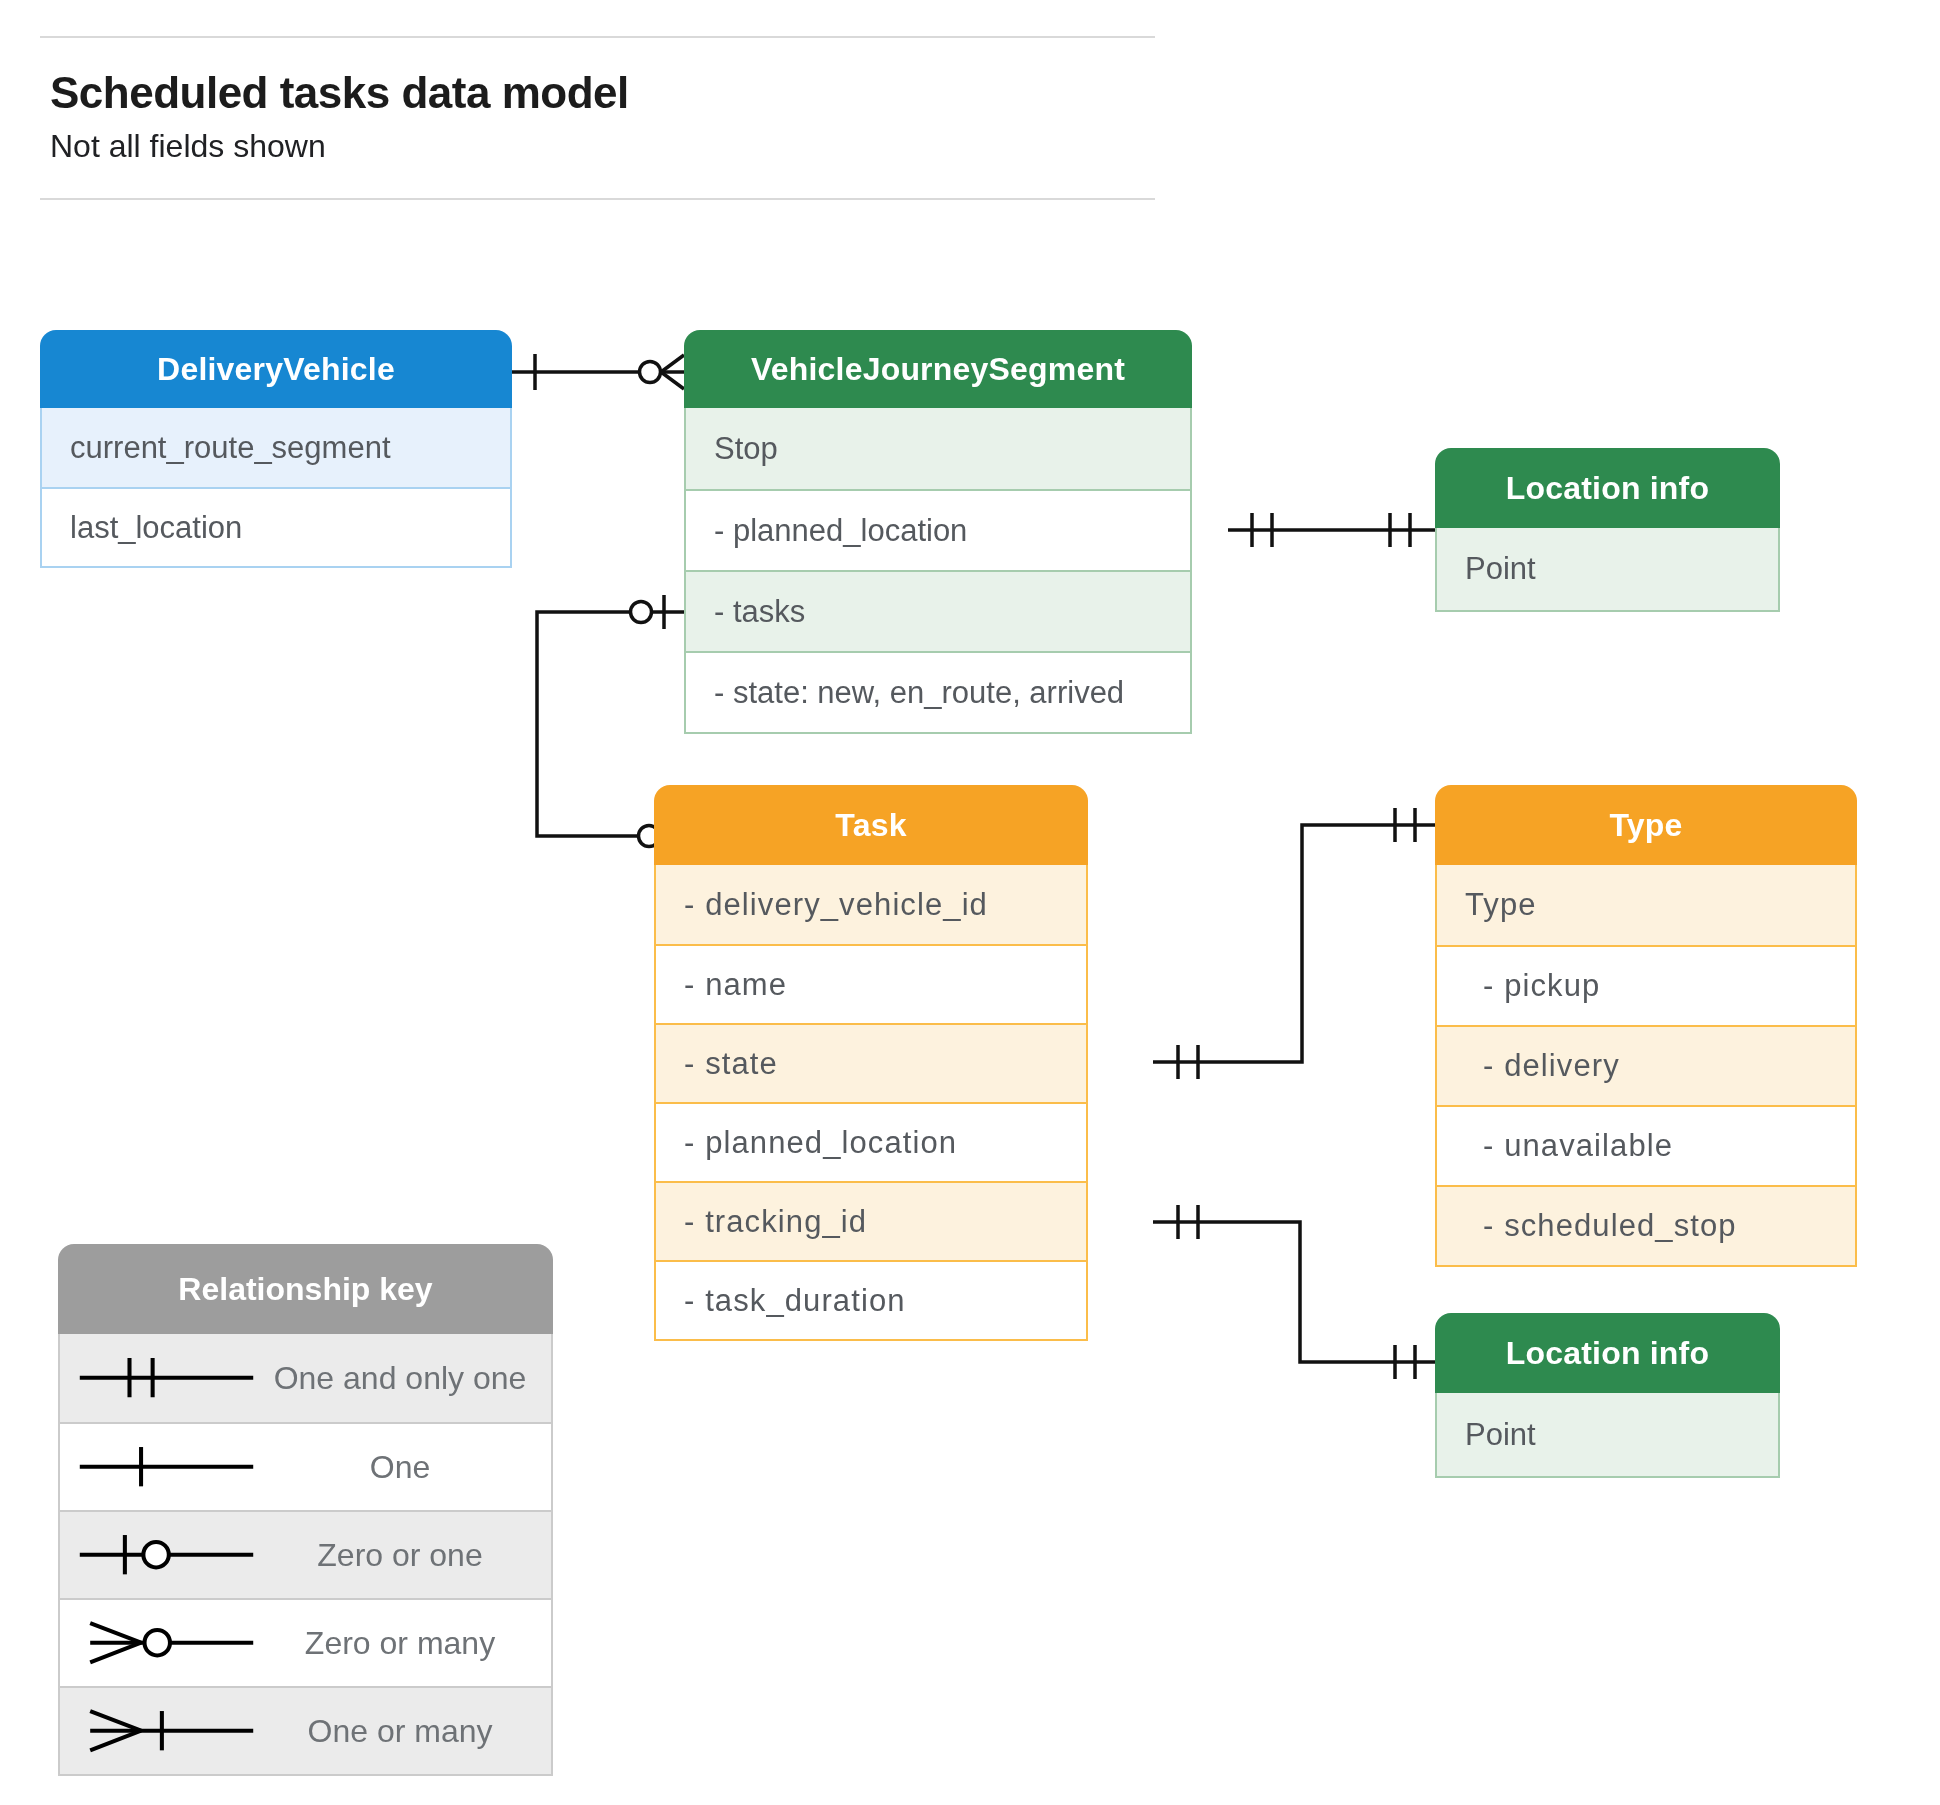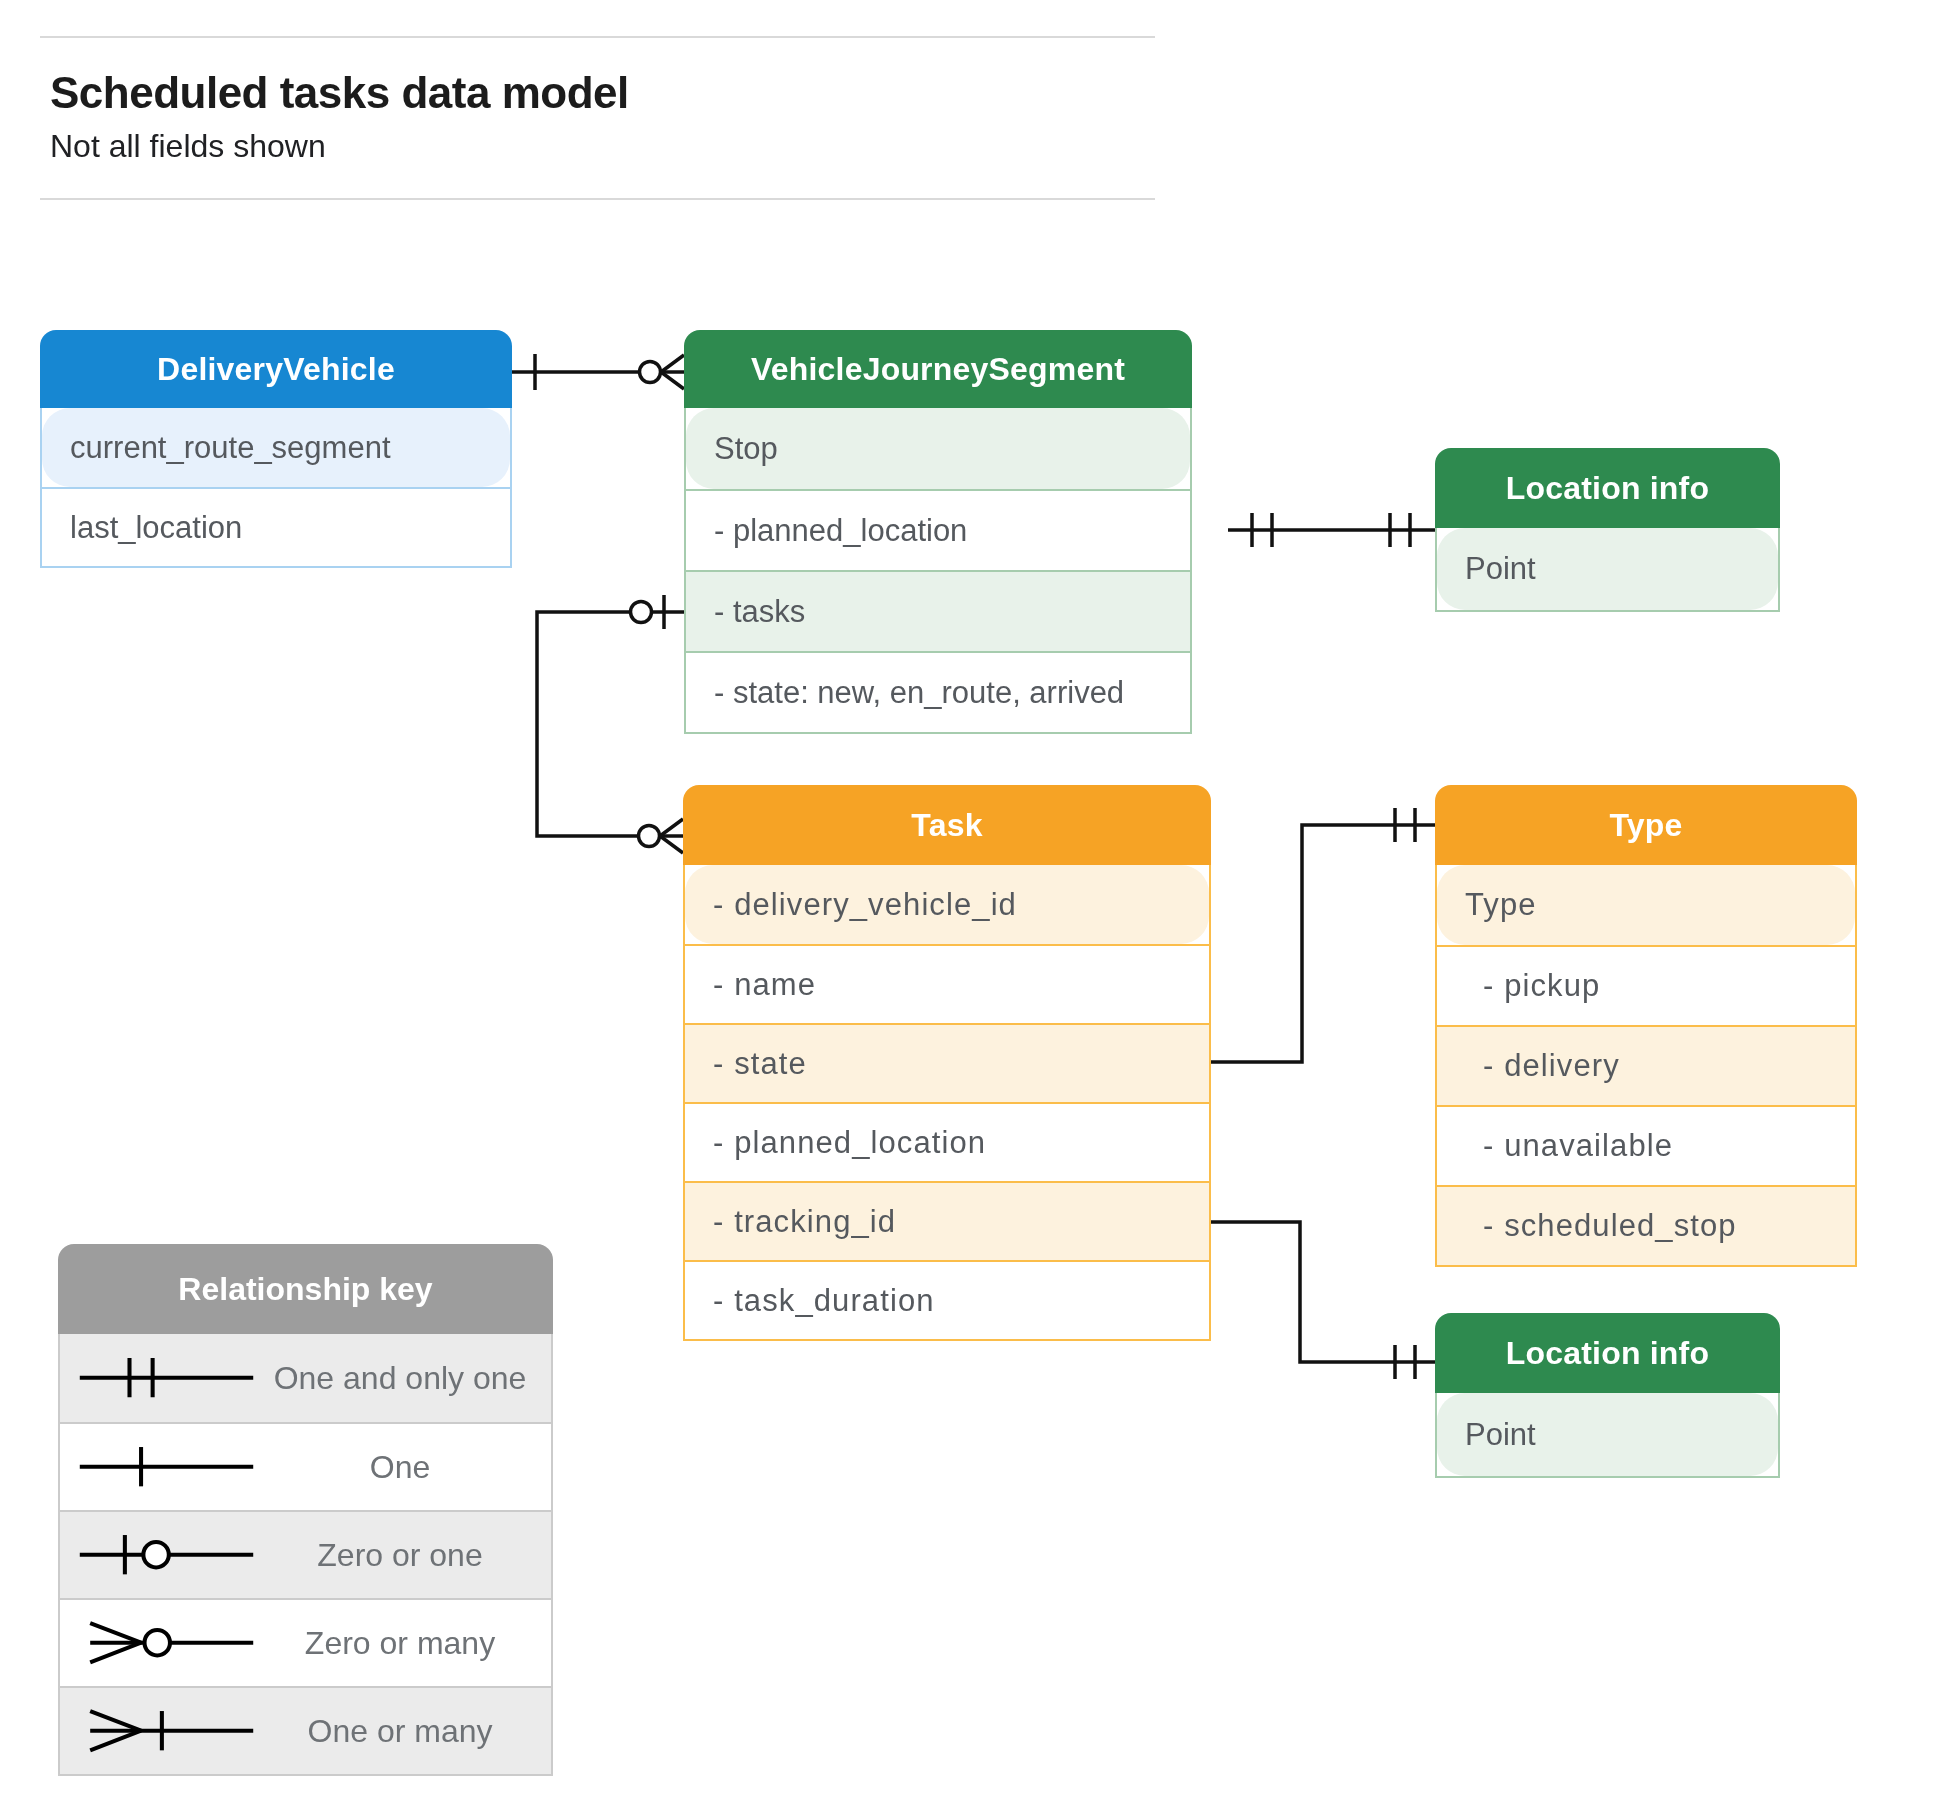--- a/index.html
+++ b/index.html
@@ -12,21 +12,21 @@
   .page-subtitle { position:absolute; left:50px; top:128px; font-size:32px; font-weight:400; color:#202124; }
 
   
   .etable { position:absolute; border-radius:18px 18px 2px 2px; }
   .etable .ehead {
     height:78px; border-radius:16px 16px 0 0; display:flex; align-items:center; justify-content:center;
     color:#ffffff; font-size:32px; font-weight:700; letter-spacing:0.2px;
   }
   .etable .erows { border:2px solid; border-top:none; background:#ffffff; }
   .etable .erow { display:flex; align-items:center; padding-left:28px; font-size:31px; color:#55595e; border-top:2px solid; }
-  .etable .erow:first-child { border-top:none;border-radius:28px; }
+  .etable .erow:first-child { border-top:none; }
 
   .theme-blue .ehead { background:#1787d2; }
   .theme-blue .erows { border-color:#a9d2f1; }
   .theme-blue .erow { border-top-color:#a9d2f1; }
   .theme-blue .erow:nth-child(odd) { background:#e7f1fc; }
 
   .theme-green .ehead { background:#2e8a4f; }
   .theme-green .erows { border-color:#a6ccae; }
   .theme-green .erow { border-top-color:#a6ccae; }
   .theme-green .erow:nth-child(odd) { background:#e8f2ea; }
@@ -39,21 +39,21 @@
   #tbl-delivery-vehicle { left:40px; top:330px; width:472px; }
   #tbl-delivery-vehicle .erow { height:79px; }
 
   #tbl-vjs { left:684px; top:330px; width:508px; }
   #tbl-vjs .erow { height:81px; }
 
   #tbl-locinfo-top { left:1435px; top:448px; width:345px; }
   #tbl-locinfo-top .ehead { height:80px; }
   #tbl-locinfo-top .erow { height:82px; }
 
-  #tbl-task { left:683px; top:785px; width:528px;text-align:center; }
+  #tbl-task { left:654px; top:785px; width:434px;text-align:center; }
   #tbl-task .ehead { height:80px; }
   #tbl-task .erow { height:79px; }
 
   #tbl-type { left:1435px; top:785px; width:422px; }
   #tbl-type .ehead { height:80px; }
   #tbl-type .erow { height:80px; }
   #tbl-type .erow.indent { padding-left:46px; }
 
   #tbl-locinfo-bottom { left:1435px; top:1313px; width:345px; }
   #tbl-locinfo-bottom .ehead { height:80px; }

